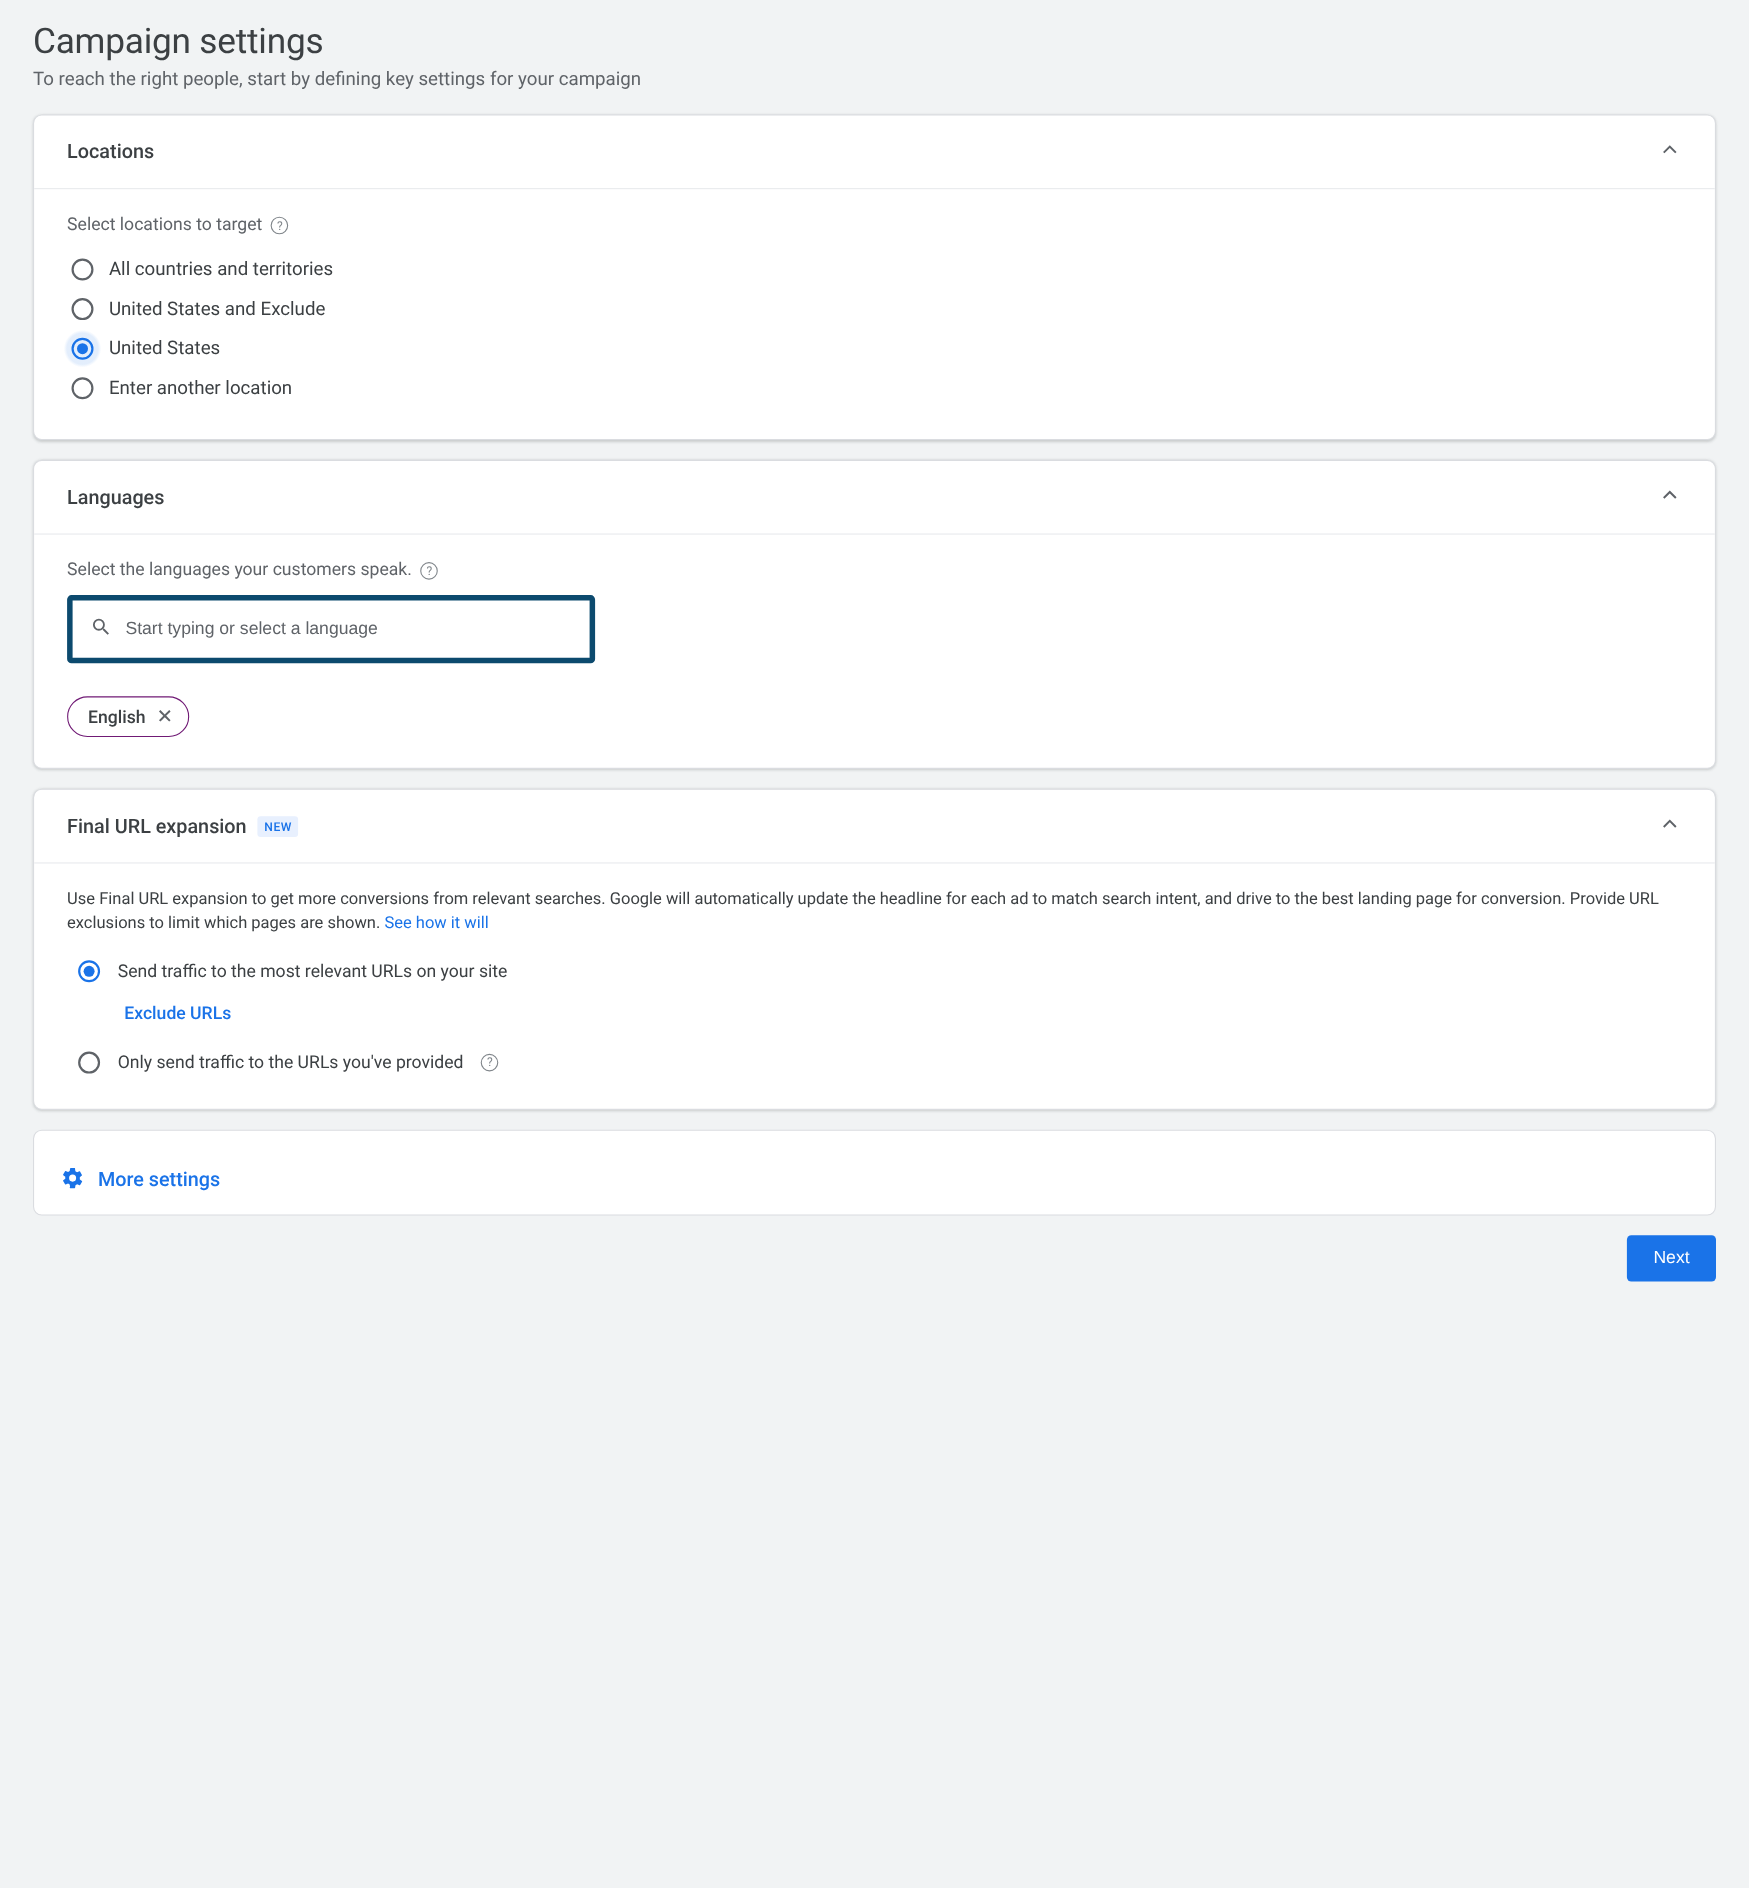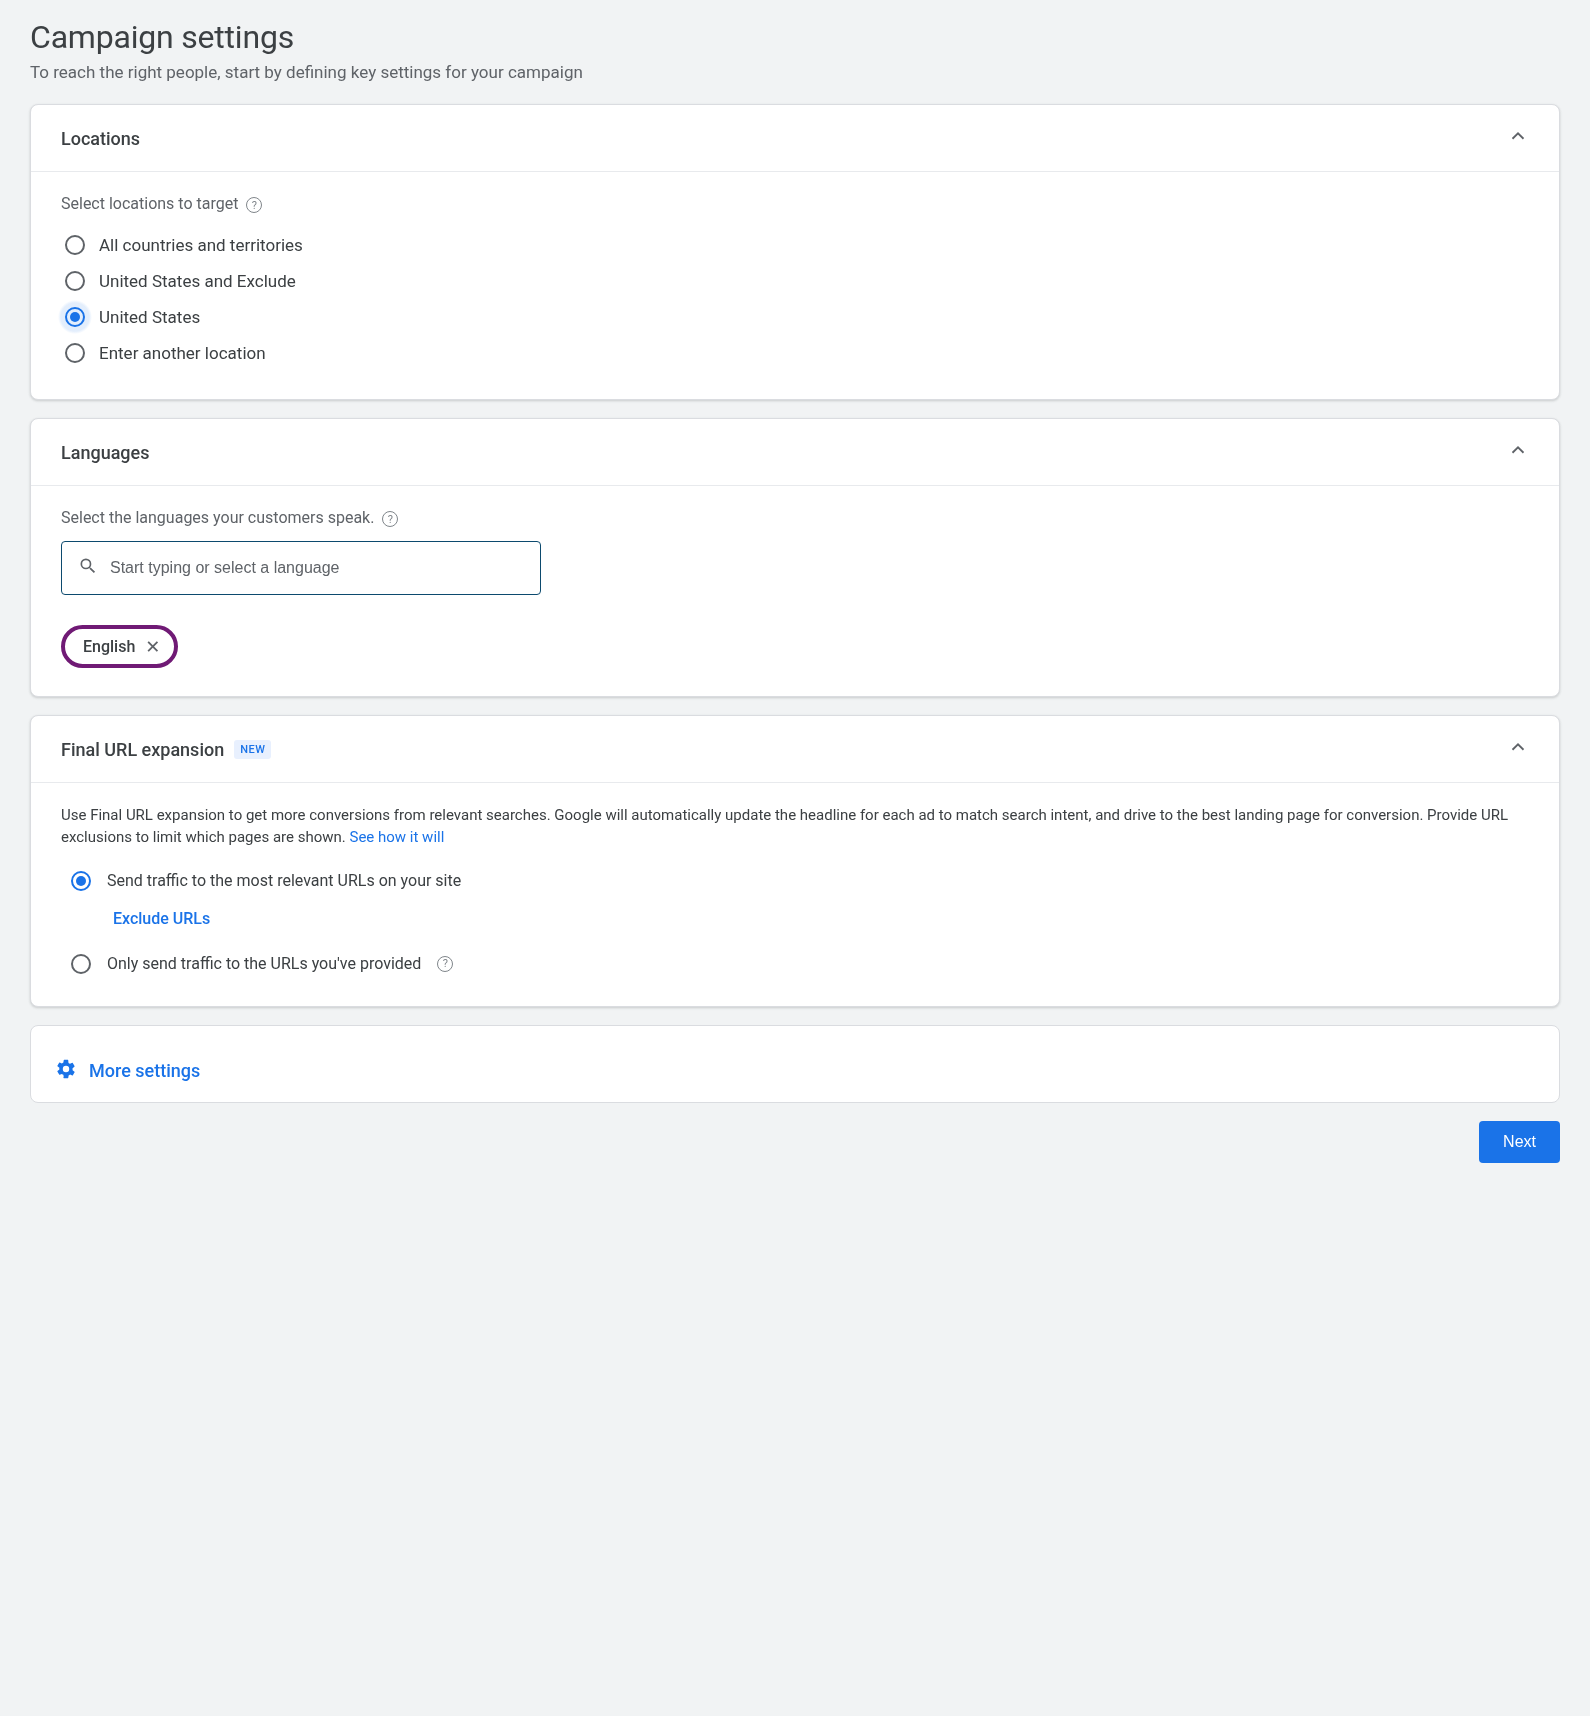--- a/index.html
+++ b/index.html
@@ -75,32 +75,32 @@
   }
   .radio-row.selected .radio-outer { border-color:#1a73e8; }
   .radio-inner { width:10px; height:10px; background:#1a73e8; border-radius:50%; display:none;}
   .radio-row.selected .radio-inner { display:block; }
   .radio-halo {
     background: radial-gradient(circle, rgba(26,115,232,0.12) 50%, transparent 60%);
     padding:10px; margin:-10px; border-radius:50%;
   }
   .search-box {
     display:flex; align-items:center; gap:12px;
-    border:1px solid #0c4a6e; border-radius:4px;
+    border:5px solid #0c4a6e; border-radius:4px;
     padding:14px 16px; width:480px; max-width:100%;
     margin-bottom: 30px;
   }
   .search-box input {
     border:none; outline:none; font-size:16px; flex:1; color:#3c4043;
   }
   .search-box input::placeholder { color:#5f6368; }
   .search-icon svg { width:20px; height:20px; fill:#5f6368;}
   .chip {
     display:inline-flex; align-items:center; gap:10px;
-    border:4px solid #701a75; border-radius:999px;
+    border:1px solid #701a75; border-radius:999px;
     padding:8px 14px 8px 18px; font-size:16px; color:#3c4043; font-weight:500;
     cursor:pointer;
   }
   .chip .x { color:#5f6368; font-size:18px; line-height:1;}
   .badge {
     font-size:11px; font-weight:500; letter-spacing:.5px;
     background:#e8f0fe; color:#1a73e8; padding:3px 6px; border-radius:3px;
   }
   .url-desc { font-size:15px; color:#3c4043; line-height:1.45; margin-bottom:22px;}
   .link { color:#1a73e8; cursor:pointer; }

